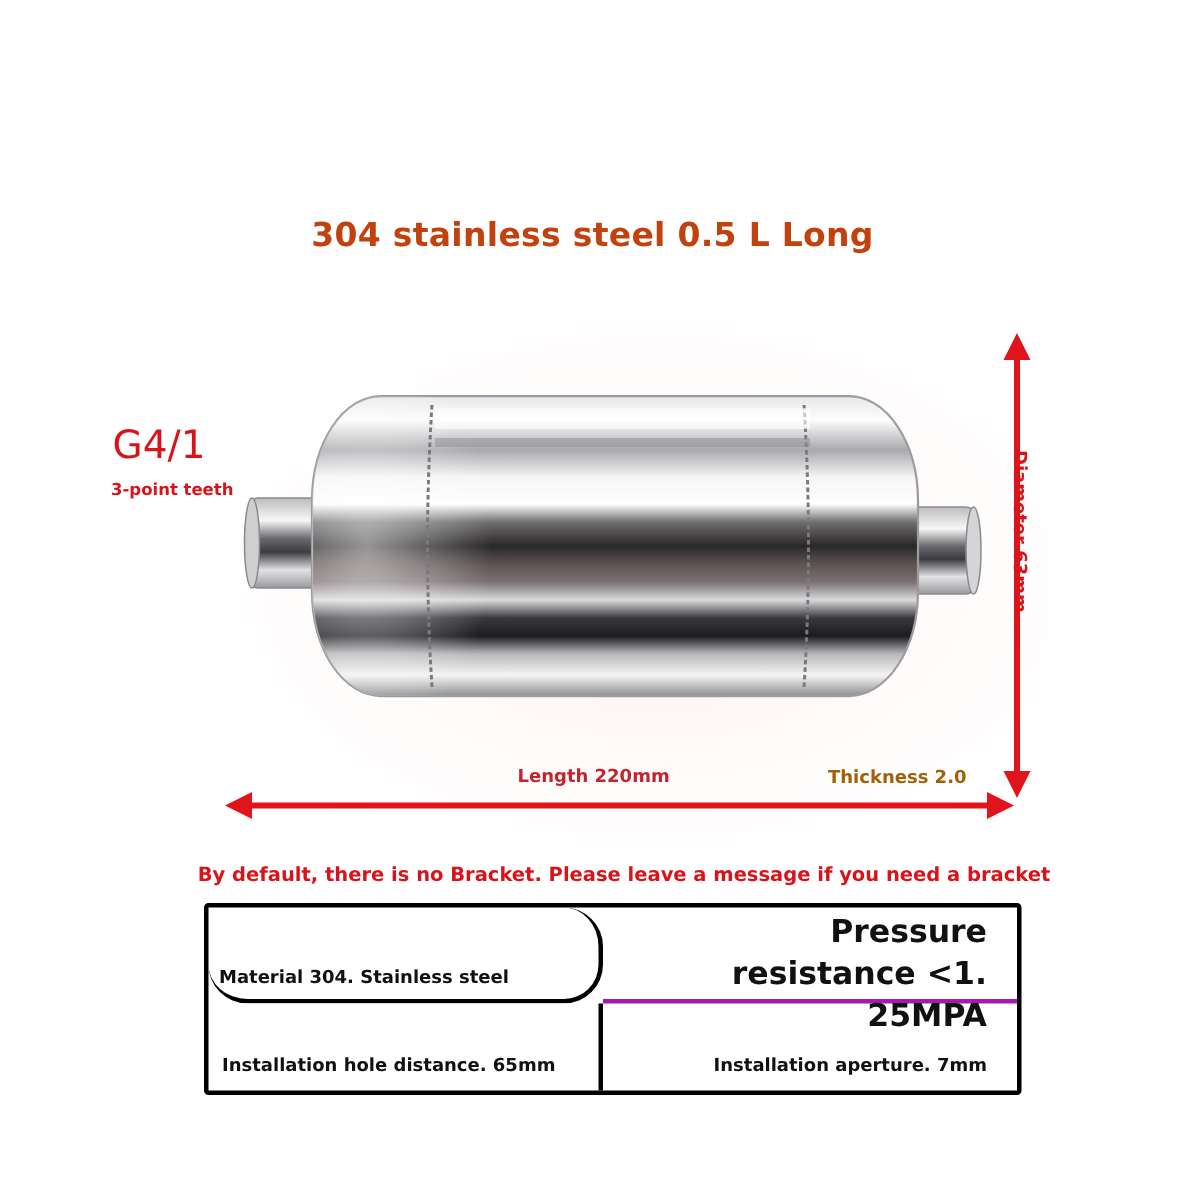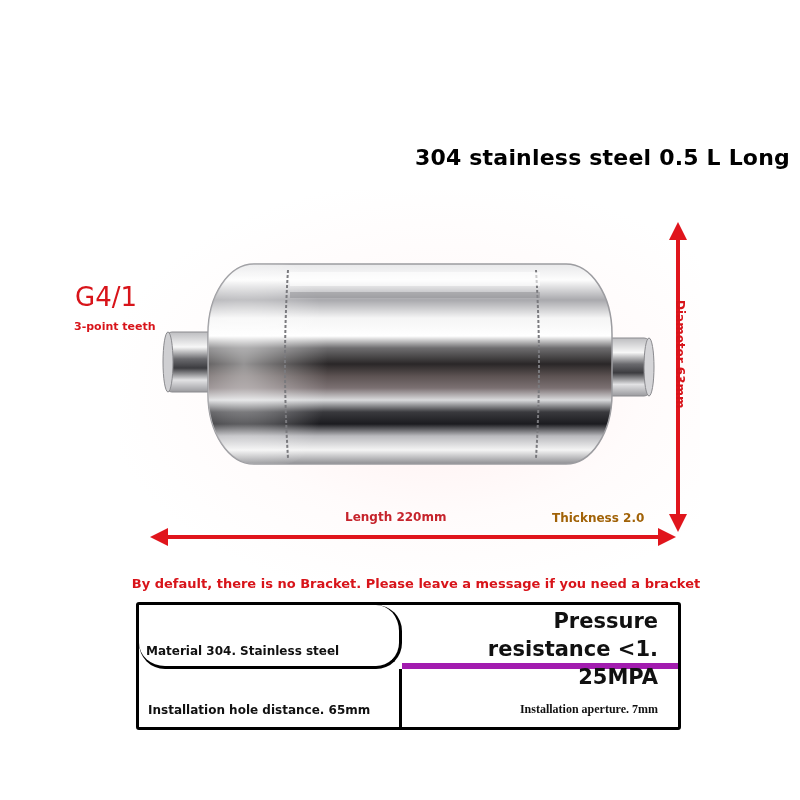--- a/index.html
+++ b/index.html
@@ -7,22 +7,22 @@
       width: 800px; height: 800px; position: relative; overflow: hidden;
       background: #ffffff;
       font-family: "DejaVu Sans", "Liberation Sans", sans-serif;
     }
     .bg-glow {
       position: absolute; left: 120px; top: 190px; width: 580px; height: 400px;
       background: radial-gradient(ellipse at 55% 50%, rgba(255,225,225,0.55) 0%, rgba(255,240,240,0.25) 45%, rgba(255,255,255,0) 75%);
       pointer-events: none;
     }
     .title {
-      position: absolute; left: 0; width: 790px; top: 145px; text-align: right;
-      font-weight: bold; font-size: 22px; color: #000000; letter-spacing: 0.2px;
+      position: absolute; left: 0; width: 790px; top: 145px; text-align: center;
+      font-weight: bold; font-size: 22px; color: #c2410c; letter-spacing: 0.2px;
     }
     .thread-label {
       position: absolute; left: 75px; top: 282px; font-size: 26px; font-weight: normal; color: #d8141a;
     }
     .thread-sub {
       position: absolute; left: 74px; top: 320px; font-size: 11px; font-weight: bold; color: #d8141a;
     }
     .product {
       position: absolute; left: 150px; top: 240px; width: 520px; height: 240px;
     }
@@ -47,26 +47,26 @@
       font-size: 13px; font-weight: bold; color: #d8141a;
     }
     .spec-table {
       position: absolute; left: 136px; top: 602px; width: 545px; height: 128px;
       border: 3px solid #000; border-radius: 3px; box-sizing: border-box;
       display: grid; grid-template-columns: 263px auto; grid-template-rows: 64px auto;
       background: #fff;
     }
     .cell { position: relative; box-sizing: border-box; }
     .cell.c1 { border-right: 3px solid #000; border-bottom: 3px solid #000; border-radius: 26px; }
-    .cell.c2 { border-bottom: 6px solid #a21caf; }
+    .cell.c2 { border-bottom: 3px solid #a21caf; }
     .cell.c3 { border-right: 3px solid #000; }
     .cell-text-sm { position: absolute; font-size: 12px; font-weight: bold; color: #111; white-space: nowrap; }
     .c1 .cell-text-sm { left: 7px; bottom: 8px; }
     .c3 .cell-text-sm { left: 9px; bottom: 10px; }
-    .c4 .cell-text-sm { right: 20px; bottom: 10px; font-family: Liberation Serif, serif; }
+    .c4 .cell-text-sm { right: 20px; bottom: 10px; }
     .pressure {
       position: absolute; right: 20px; top: 2px; width: 220px; text-align: right;
       font-size: 21px; font-weight: bold; color: #111; line-height: 28px; z-index: 3;
     }
   </style>
 </head>
 <body>
 
 <div class="bg-glow"></div>
 

